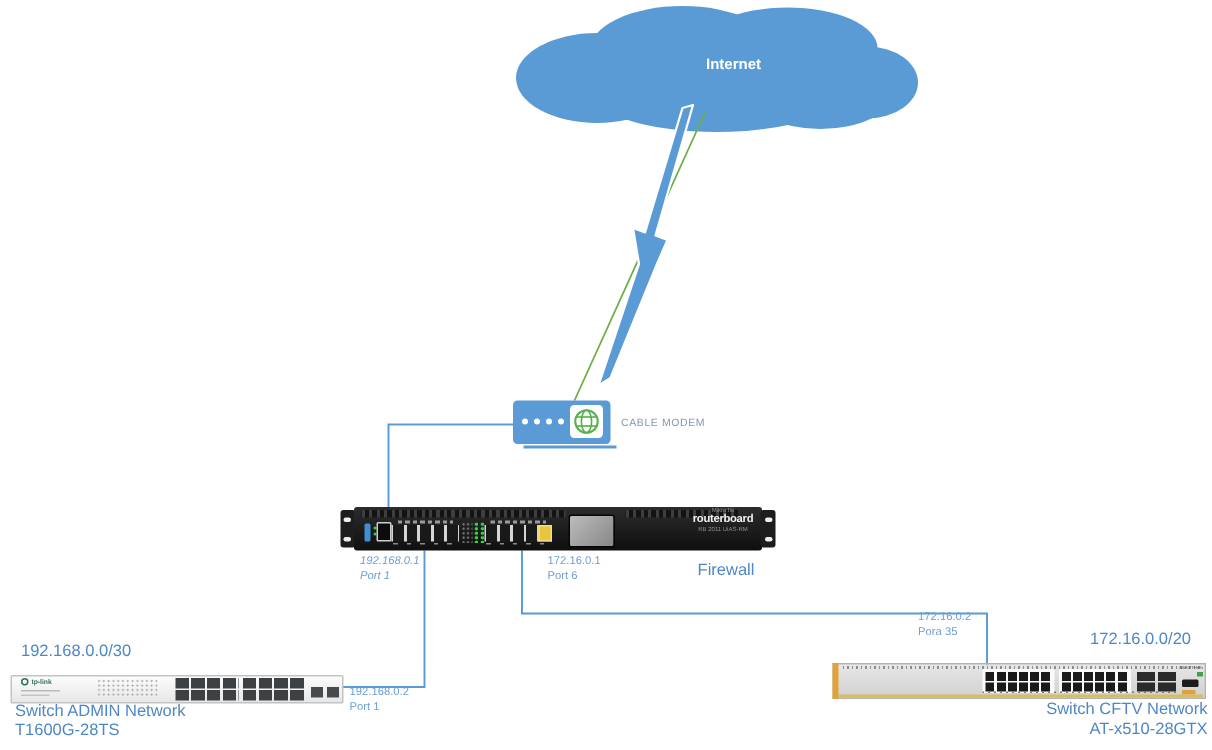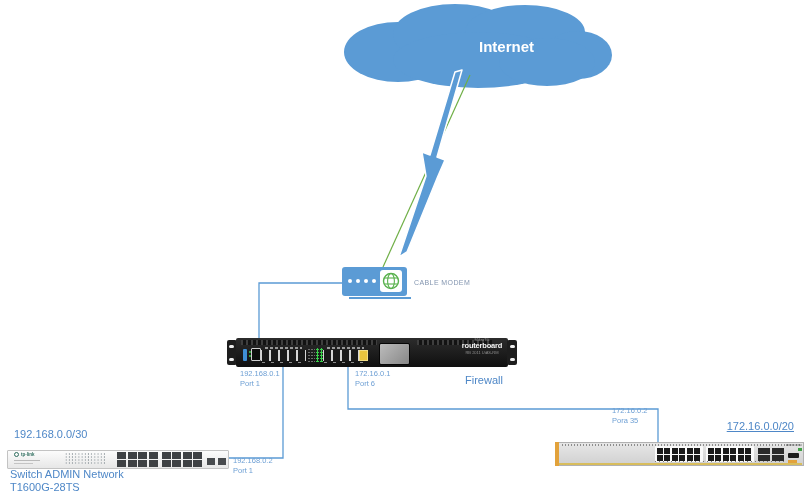--- a/index.html
+++ b/index.html
@@ -4,23 +4,23 @@
 <style>
   html,body{margin:0;padding:0;background:#fff;}
   .canvas{position:relative;width:808px;height:500px;background:#ffffff;
           font-family:"Liberation Sans",sans-serif;overflow:hidden;}
   svg.overlay{position:absolute;left:0;top:0;z-index:1;}
   .dev{position:absolute;z-index:2;}
   .lbl{position:absolute;z-index:3;}
   .lbl-big{color:#4E87C7;font-size:11px;line-height:13px;}
   .lbl-small{color:#6D9FD4;font-size:7.5px;line-height:10px;}
   .lbl-modem{color:#8496B0;font-size:7px;letter-spacing:.4px;}
-  .lbl-internet{color:#ffffff;font-size:15px;font-weight:bold;text-align:right;}
+  .lbl-internet{color:#ffffff;font-size:10px;font-weight:bold;text-align:center;}
   .ctr{text-align:center;}
-  .rgt{text-align:right;text-decoration:underline;}
+  .rgt{text-align:right;}
 
   
   .fw-ear{position:absolute;top:2px;width:10px;height:25px;background:#1d1d1d;border-radius:2px;}
   .screw{position:absolute;width:5px;height:3px;background:#efefef;border-radius:2px;}
   .fw-body{position:absolute;left:9px;top:0;width:272px;height:29px;
            background:linear-gradient(#2c2c2c,#0f0f0f);border-radius:2px;}
   .fw-vent{position:absolute;top:2px;height:5px;
            background:repeating-linear-gradient(90deg,#3e3e3e 0 2px,#131313 2px 5px);}
   .fw-usb{position:absolute;left:16px;top:11px;width:4px;height:12px;background:#3F8FD6;border-radius:1px;}
   .fw-led{position:absolute;width:2px;height:2px;background:#3ACF4A;border-radius:50%;}
@@ -165,25 +165,25 @@
       <span class="b1">MikroTik</span>
       <span class="b2">routerboard</span>
       <span class="b3">RB 2011 UiAS-RM</span>
     </div>
     <div class="fw-ear" style="left:280px;">
       <div class="screw" style="left:3px;top:5px;"></div>
       <div class="screw" style="left:3px;top:18px;"></div>
     </div>
   </div>
 
-  <div class="lbl lbl-small" style="left:240px;top:369px;">
+  <div class="lbl lbl-small" style="left:240px;top:369px;font-style:italic;">
     <span>192.168.0.1</span><br>
     <span>Port 1</span>
   </div>
-  <div class="lbl lbl-small" style="left:355px;top:369px;">
+  <div class="lbl lbl-small" style="left:365px;top:369px;">
     <span>172.16.0.1</span><br>
     <span>Port 6</span>
   </div>
   <div class="lbl lbl-big ctr" style="left:448px;top:374px;width:72px;">Firewall</div>
 
   <div class="lbl lbl-big" style="left:14px;top:428px;">192.168.0.0/30</div>
 
   <div class="dev" style="left:7px;top:450px;width:222px;height:19px;">
     <div class="sw1-body"></div>
     <div class="sw1-logo-circ"></div>
@@ -238,14 +238,18 @@
     <div class="sw2-panel">
       <div class="sw2-brand">Allied Telesis</div>
       <div class="sw2-greenled"></div>
       <div class="sw2-console"></div>
       <div class="sw2-tag"></div>
     </div>
     <div class="sw2-digits"></div>
     <div class="sw2-bstrip"></div>
   </div>
 
+  <div class="lbl lbl-big rgt" style="left:658px;top:467px;width:147px;">
+    <span>Switch CFTV Network</span><br>
+    <span>AT-x510-28GTX</span>
+  </div>
 
 </div>
 
 </body></html>

